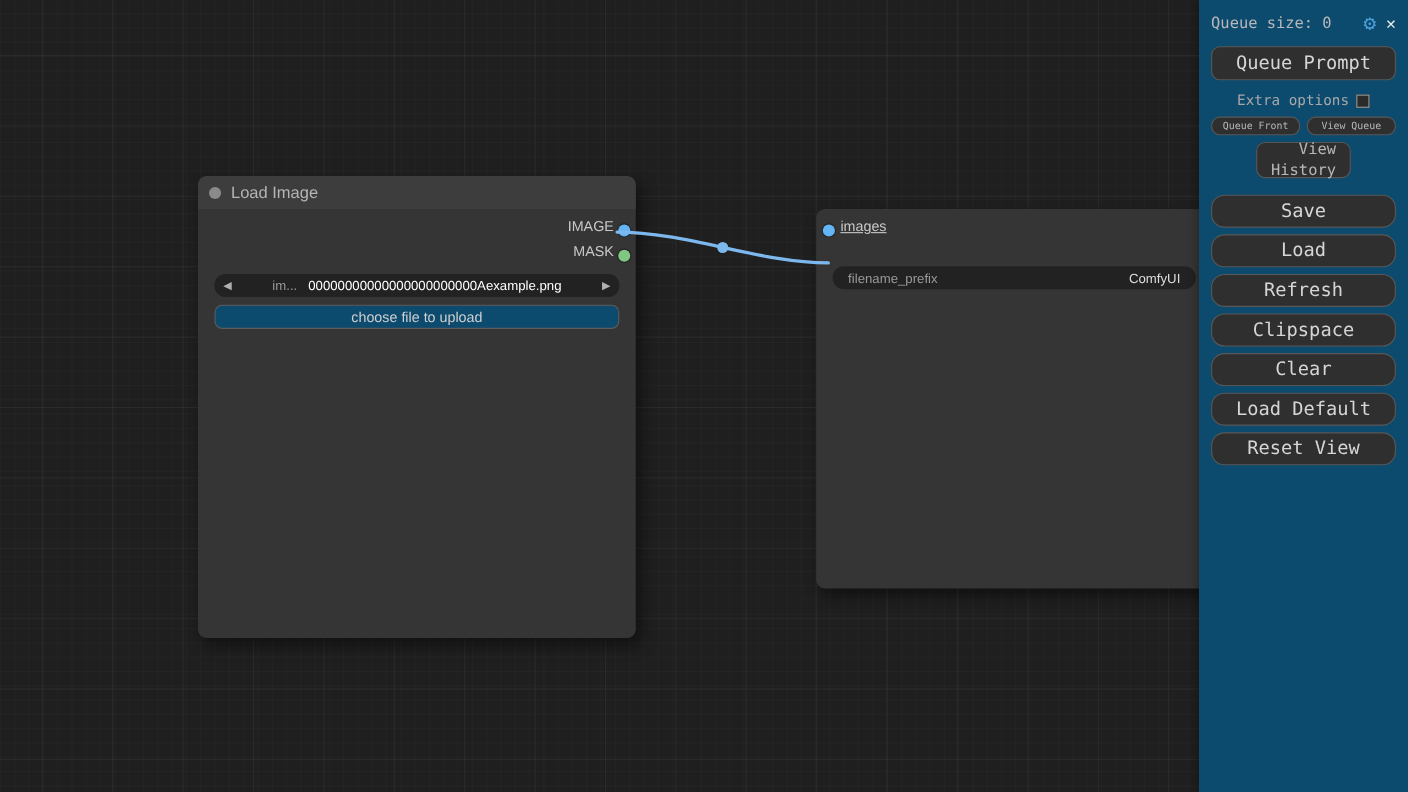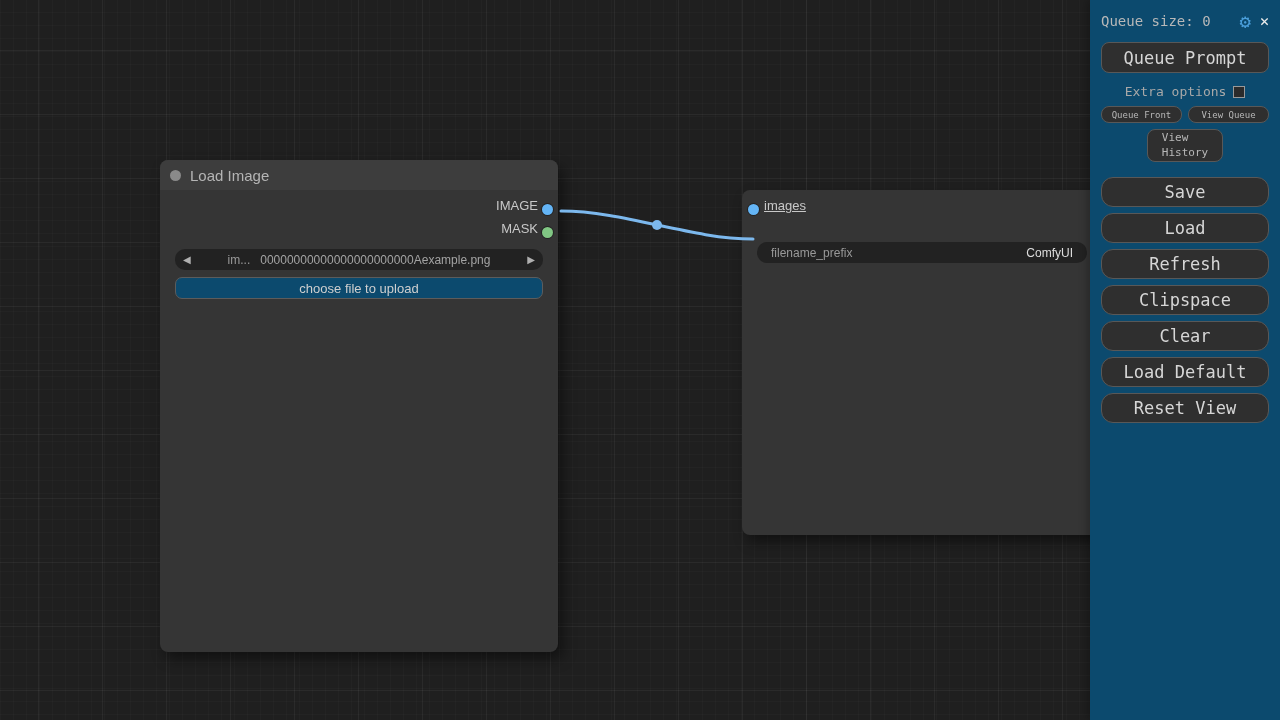--- a/index.html
+++ b/index.html
@@ -40,21 +40,21 @@
   .slot-dot.left  { left:6px; }
 
   .widget {
     height:21px; margin:0 15px; background:#222; border-radius:10px;
     display:flex; align-items:center; font-size:12px; color:#aaa;
     overflow:hidden; white-space:nowrap;
   }
   .widget.combo { margin-top:5px; justify-content:space-between; padding:0 8px; }
   .combo-mid { flex:1; display:flex; justify-content:center; gap:10px; overflow:hidden; }
   .combo-name { color:#999; }
-  .combo-value { color:#a3a3a3; }
+  .combo-value { color:#ffffff; }
   .combo-arrow { color:#b0b0b0; font-size:10px; cursor:pointer; }
   .widget.w-button {
     margin-top:7px; height:22px; justify-content:center;
     background:#0c4a6e; border:1px solid #5c5c5c; border-radius:7px;
     color:#cfcfcf; font-size:13px; cursor:pointer;
   }
   .widget.text { margin-top:21px; justify-content:space-between; padding:0 14px;text-align:center; }
   .tw-name { color:#999; }
   .tw-value { color:#dedede; }
 
@@ -75,32 +75,32 @@
   .btn {
     display:flex; align-items:center; justify-content:center;
     background:#2f2f2f; border:1px solid #585858; border-radius:10px;
     color:#d6d6d6; cursor:pointer; user-select:none;
   }
   .btn-queue { height:31px; font-size:17px; margin-top:8px; border-radius:8px; }
   .extra-row { display:flex; align-items:center; justify-content:center; gap:7px; margin-top:11px; font-size:13px; color:#a8a8a8; }
   .checkbox { width:12px; height:12px; border:1px solid #999; background:#2b2b2b; cursor:pointer; }
   .small-row { display:flex; gap:6px; margin-top:7px; }
   .btn-small { flex:1; height:17px; font-size:9px; border-radius:8px; color:#b8b8b8; }
-  .btn-history { width:76px; height:33px; font-size:11px; margin:6px auto 0; border-radius:8px; color:#b8b8b8; text-align:left; line-height:1.35; padding:0 16px; }
+  .btn-history { width:86px; height:33px; font-size:14px; margin:6px auto 0; border-radius:8px; color:#b8b8b8; text-align:right; line-height:1.35; padding:0 16px; }
   .menu-btns { display:flex; flex-direction:column; gap:6px; margin-top:15px; }
   .btn-menu { height:30px; font-size:17px; border-radius:12px; }
 </style>
 </head>
 <body>
 
 <div id="stage">
 
   <div id="canvas"></div>
 
-  <div class="node" style="left:160px; top:160px; width:398px; height:492px;">
+  <div class="node" style="left:180px; top:160px; width:398px; height:420px;">
     <div class="node-title">
       <span class="title-dot"></span>
       <span>Load Image</span>
     </div>
     <div class="node-body">
       <div class="slot-row out">
         <span>IMAGE</span>
         <span class="slot-dot right" style="background: rgb(100, 181, 246);"></span>
       </div>
       <div class="slot-row out">

